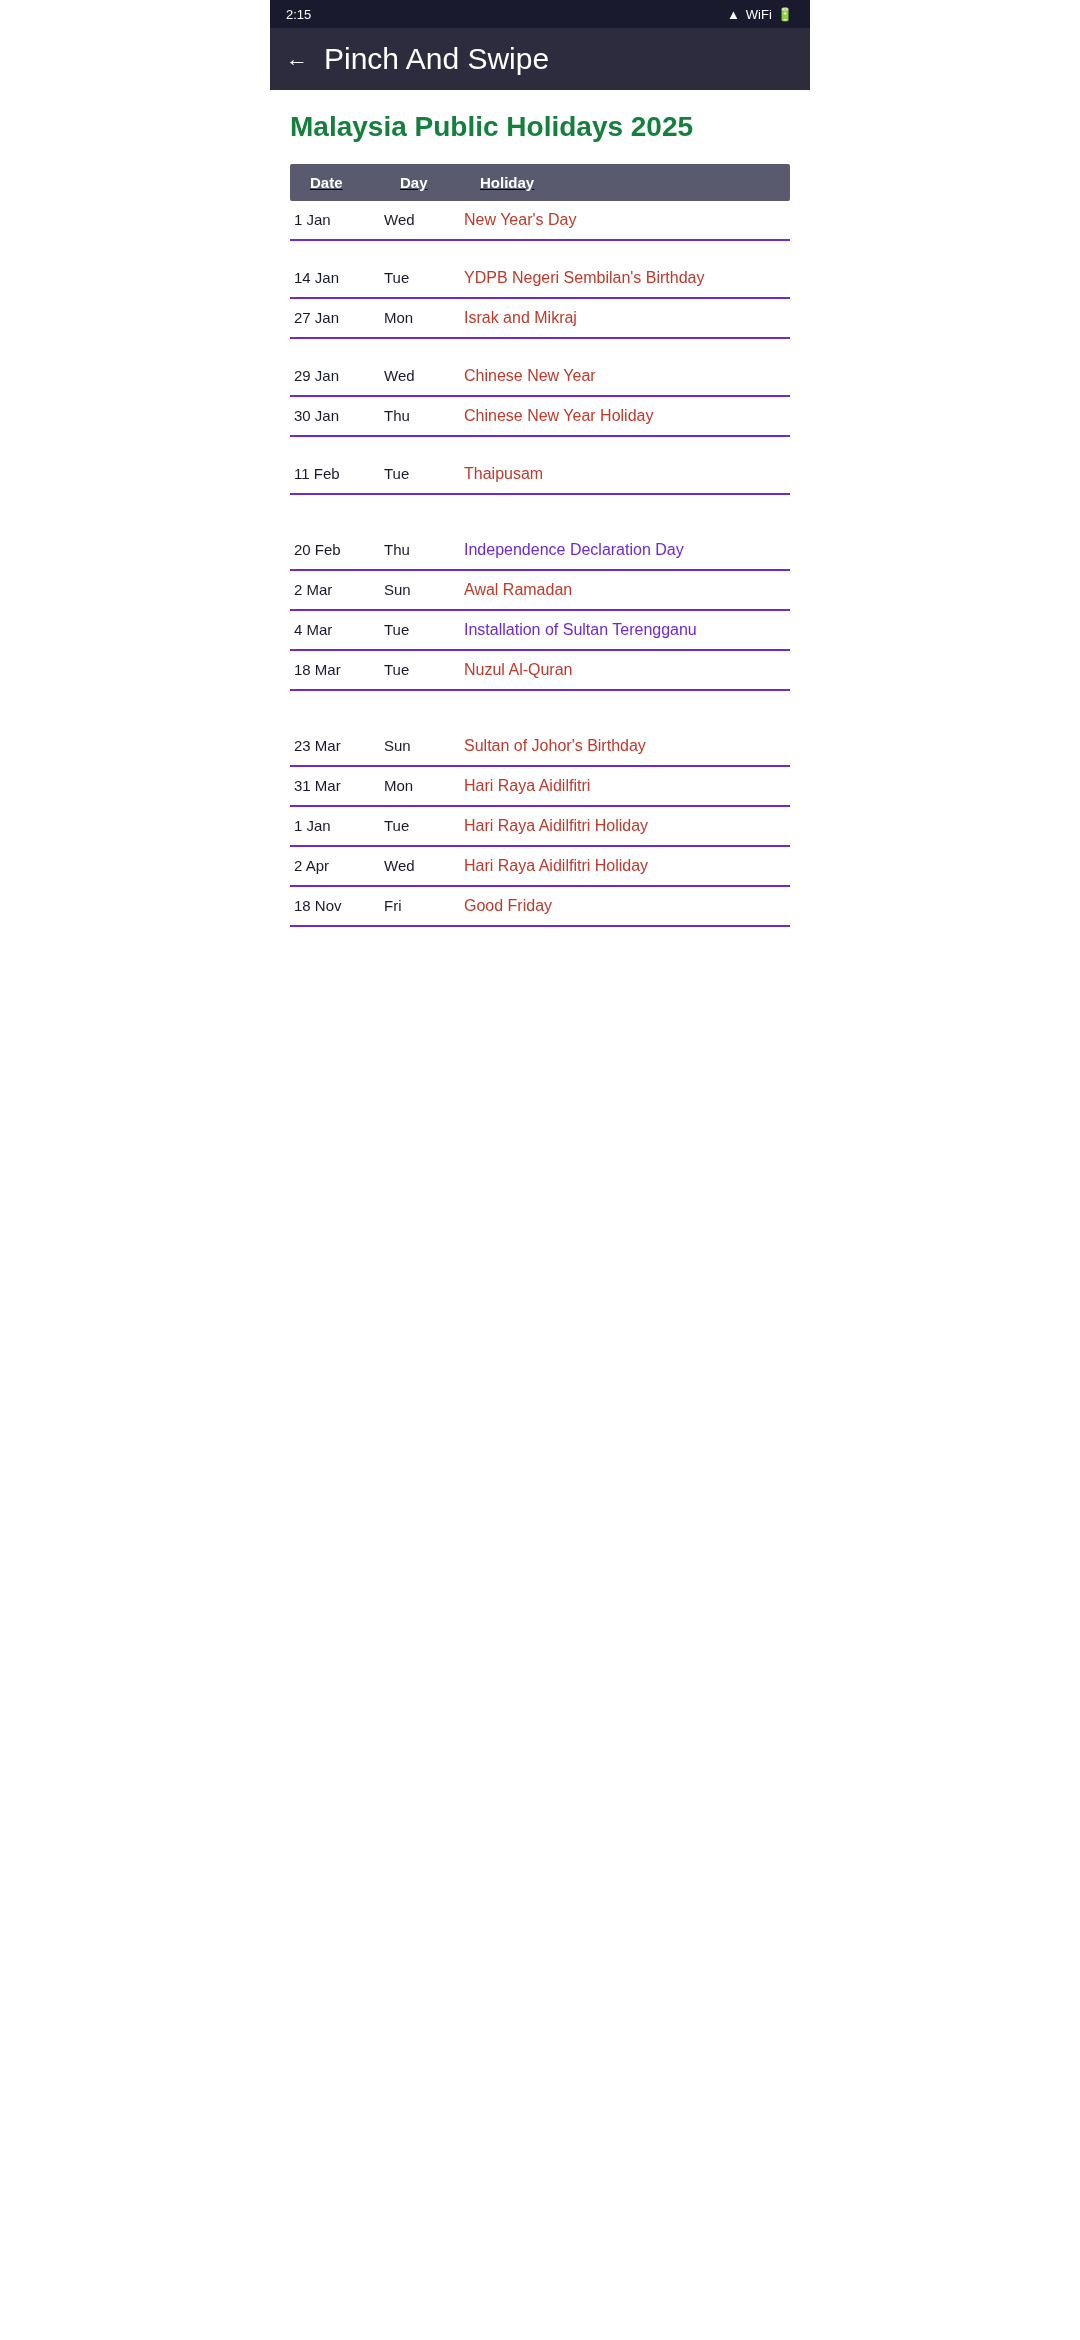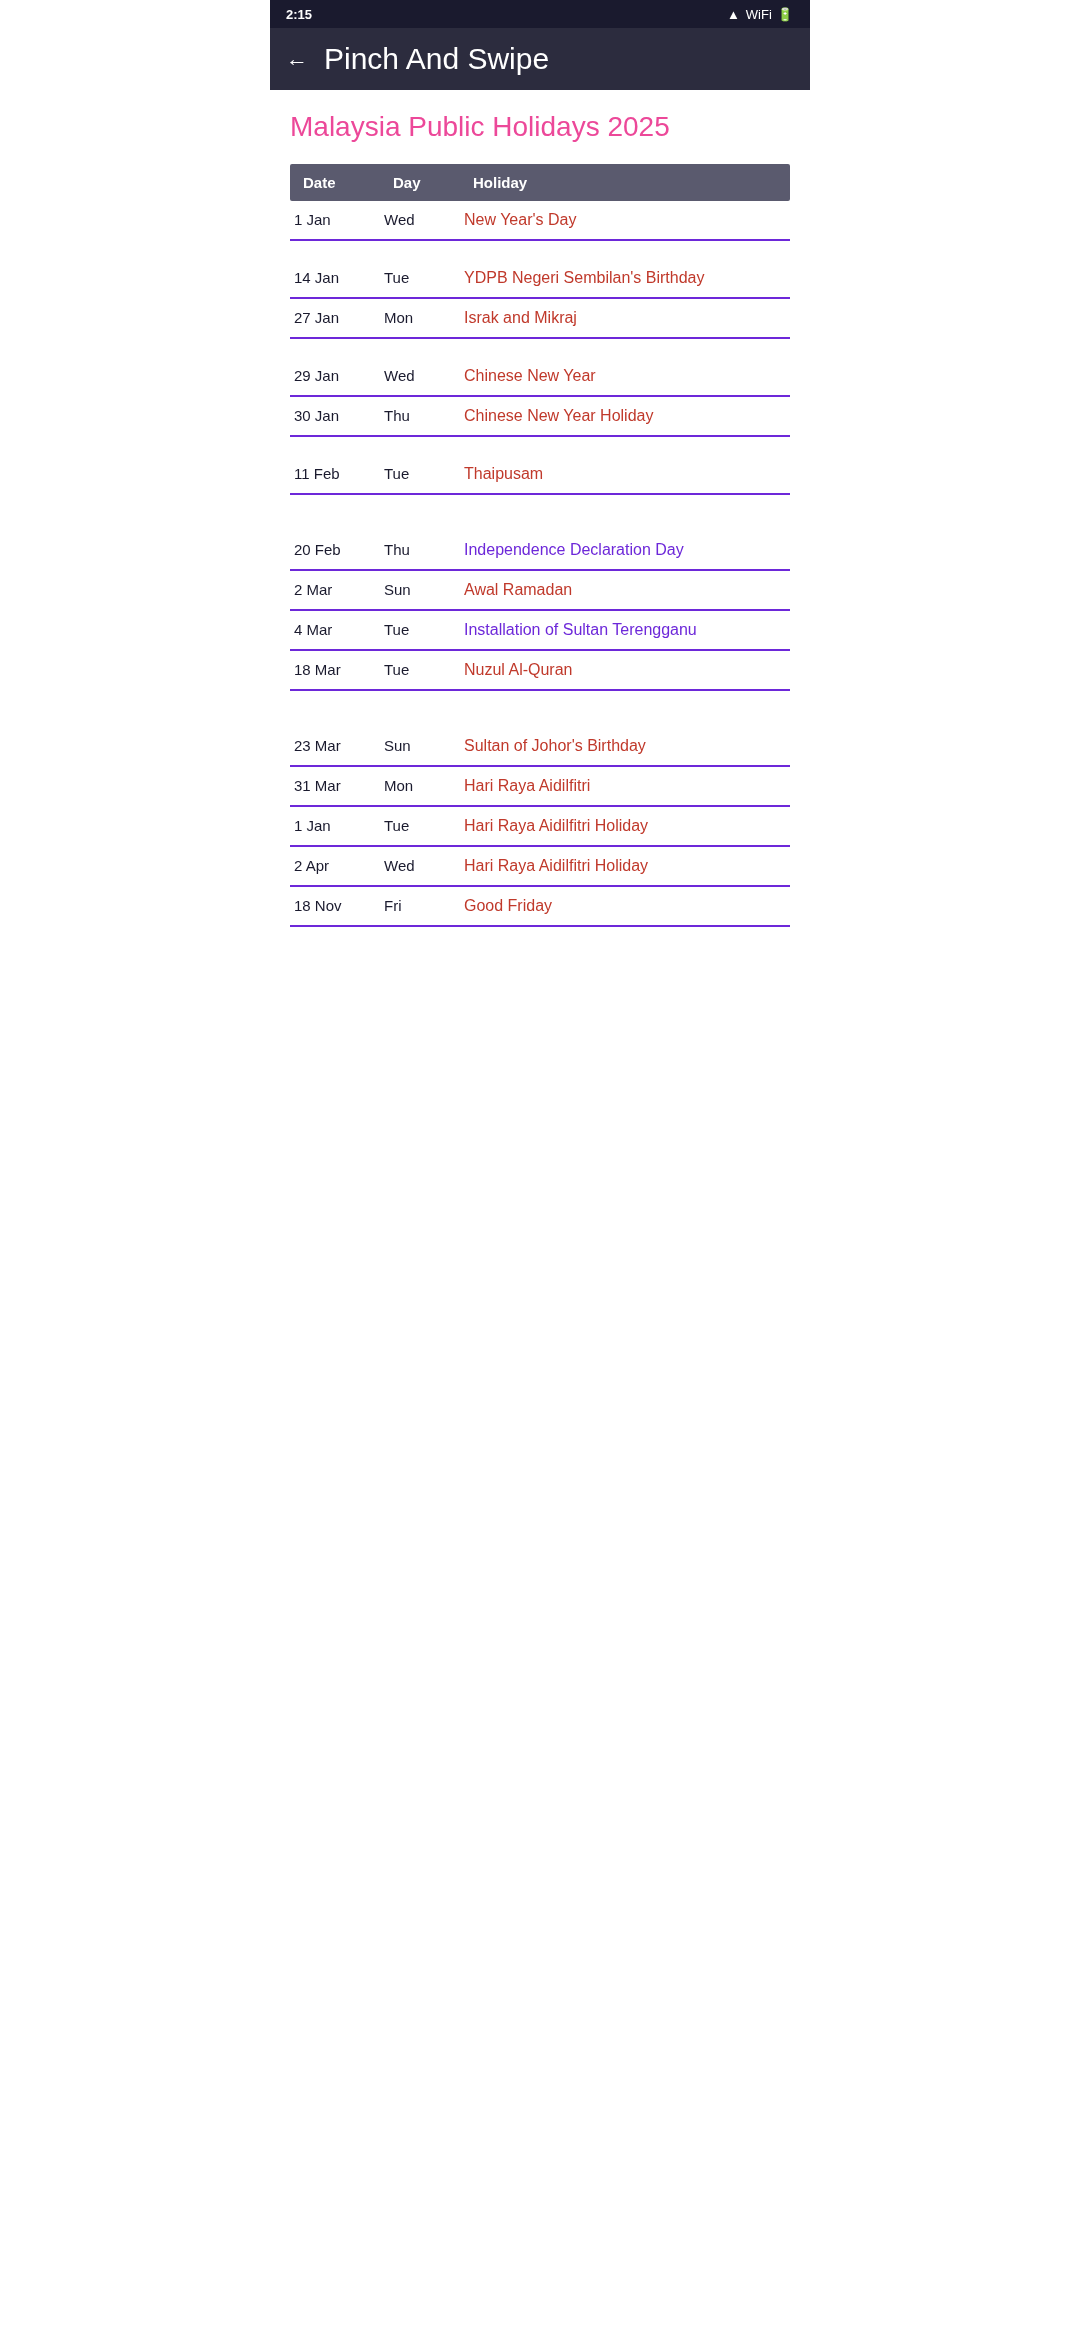--- a/index.html
+++ b/index.html
@@ -23,21 +23,21 @@
       color: white;
       display: flex;
       justify-content: space-between;
       align-items: center;
       padding: 6px 16px;
       font-size: 13px;
       height: 28px;
     }
 
     .status-time {
-      font-weight: bold;
+      font-weight: normal;
       text-align: right;
     }
 
     .status-icons {
       display: flex;
       gap: 6px;
       align-items: center;
     }
 
     .app-bar {
@@ -61,32 +61,33 @@
       color: white;
     }
 
     .content {
       padding: 20px 20px 40px 20px;
       background: #ffffff;
     }
 
     .page-title {
       font-size: 28px;
-      font-weight: normal;
-      color: #ec4899;
+      font-weight: bold;
+      color: #15803d;
       margin-bottom: 20px;
       line-height: 1.2;
     }
 
     .table-header {
       background: #5a5a6e;
       display: grid;
       grid-template-columns: 90px 80px 1fr;
-      padding: 10px 0 10px 13px;
+      padding: 10px 0 10px 20px;
       border-radius: 2px;
+      text-decoration: underline;
     }
 
     .table-header span {
       color: white;
       font-weight: bold;
       font-size: 15px;
     }
 
     .holiday-row {
       display: grid;

